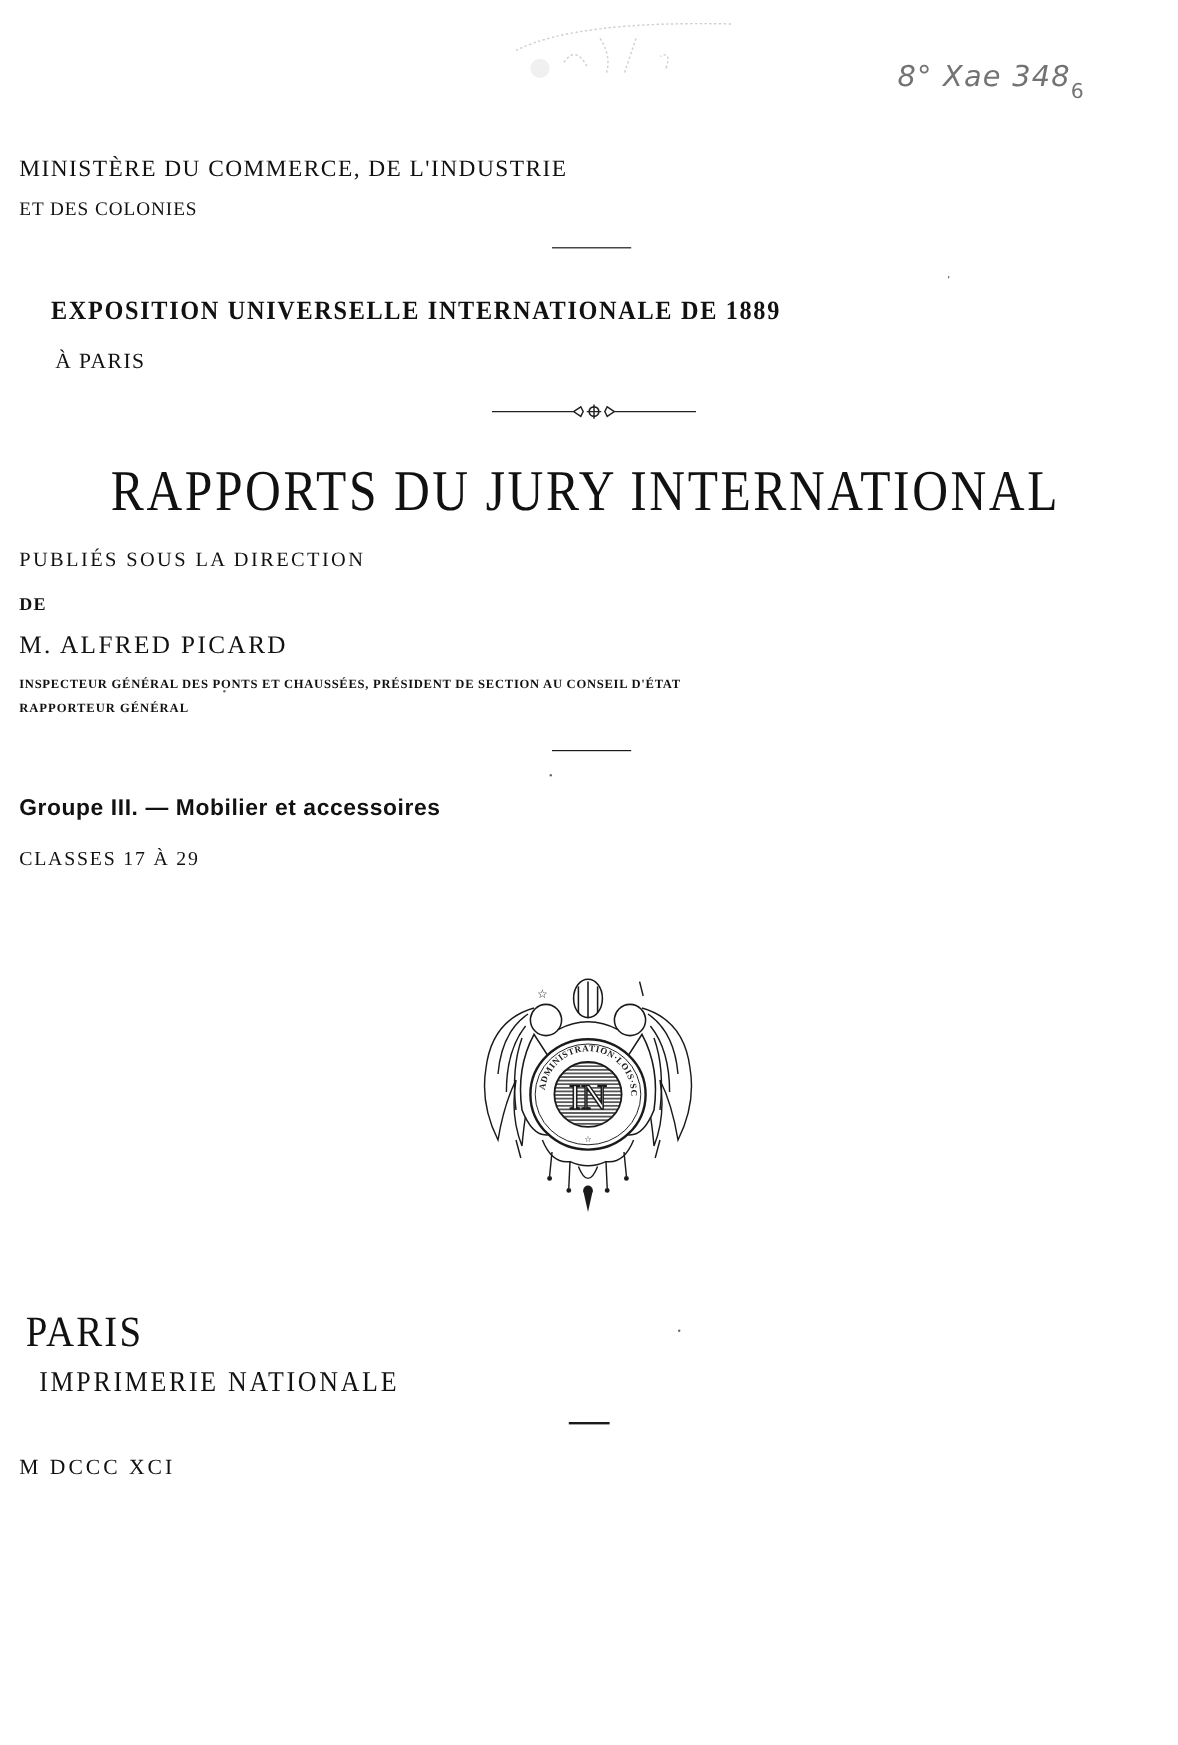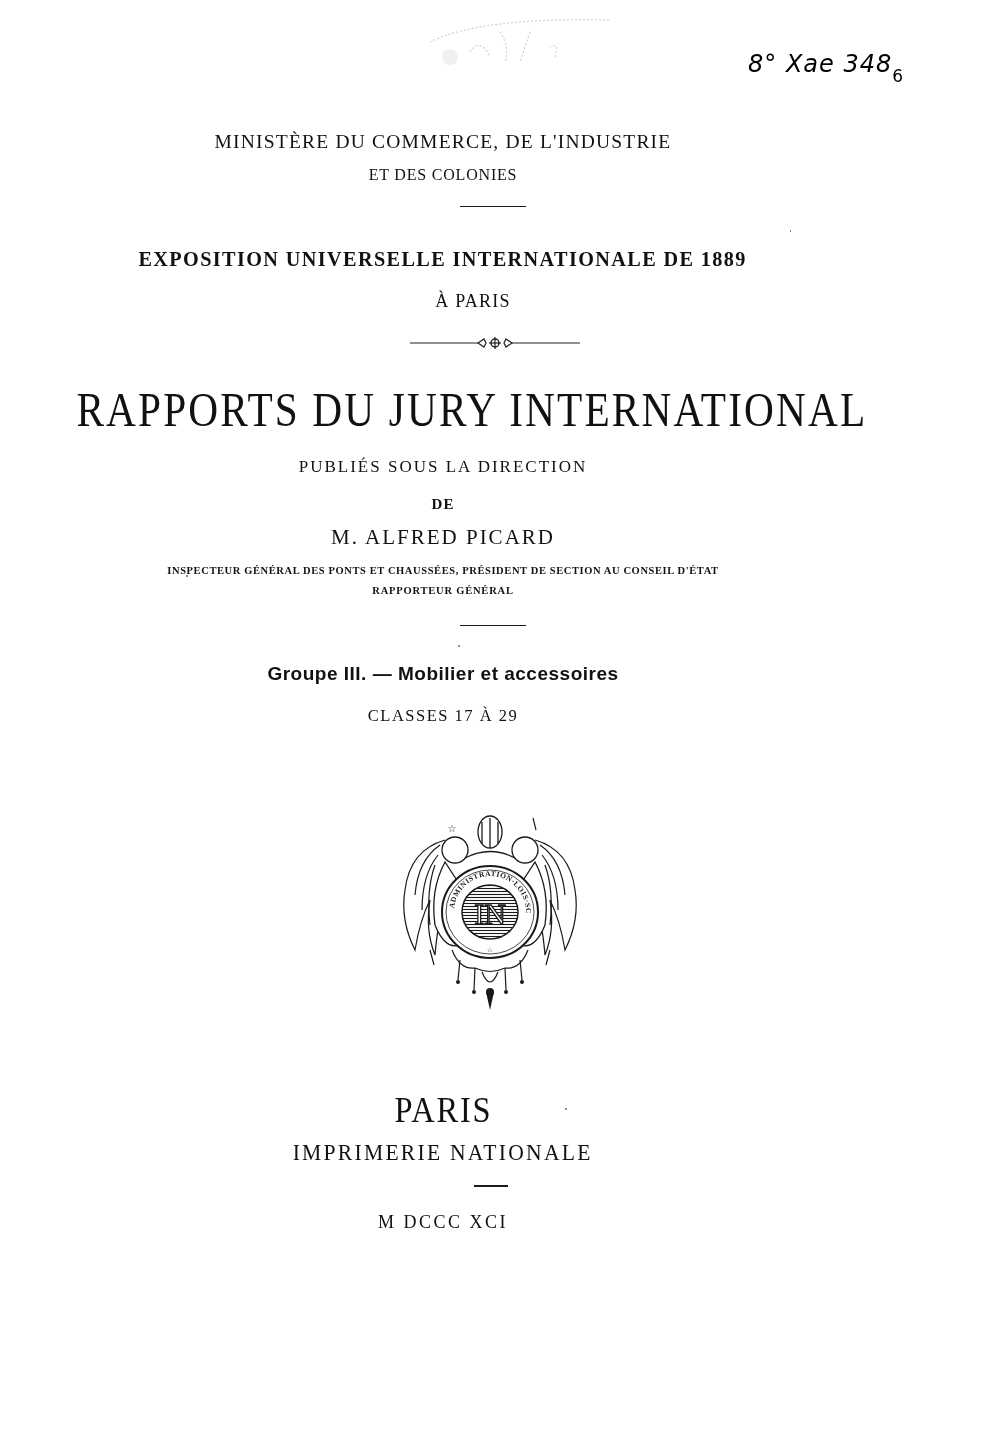--- a/index.html
+++ b/index.html
@@ -10,41 +10,40 @@
     body {
       width: 982px;
       height: 1454px;
       position: relative;
       overflow: hidden;
       color: #111111;
       font-family: "Liberation Serif", "DejaVu Serif", serif;
     }
     .line {
       position: absolute;
-      left: 0;
+      left: 16px;
       width: 886px;
-      text-align: center;
       white-space: nowrap;
       line-height: 1;
     }
     .bold { font-weight: bold; }
     .condensed { display: inline-block; transform-origin: center; }
     .rule {
       position: absolute;
       height: 0;
       border-top: 1.5px solid #1a1a1a;
     }
     .shelfmark {
       position: absolute;
       left: 748px;
       top: 50px;
       font-family: "DejaVu Sans", sans-serif;
       font-style: italic;
       font-size: 24px;
-      color: #000000;
+      color: #737373;
       letter-spacing: 1px;
       white-space: nowrap;
     }
     .shelfmark .sub {
       font-size: 17px;
       position: relative;
       top: 10px;
       font-style: normal;
     }
     .stamp {

